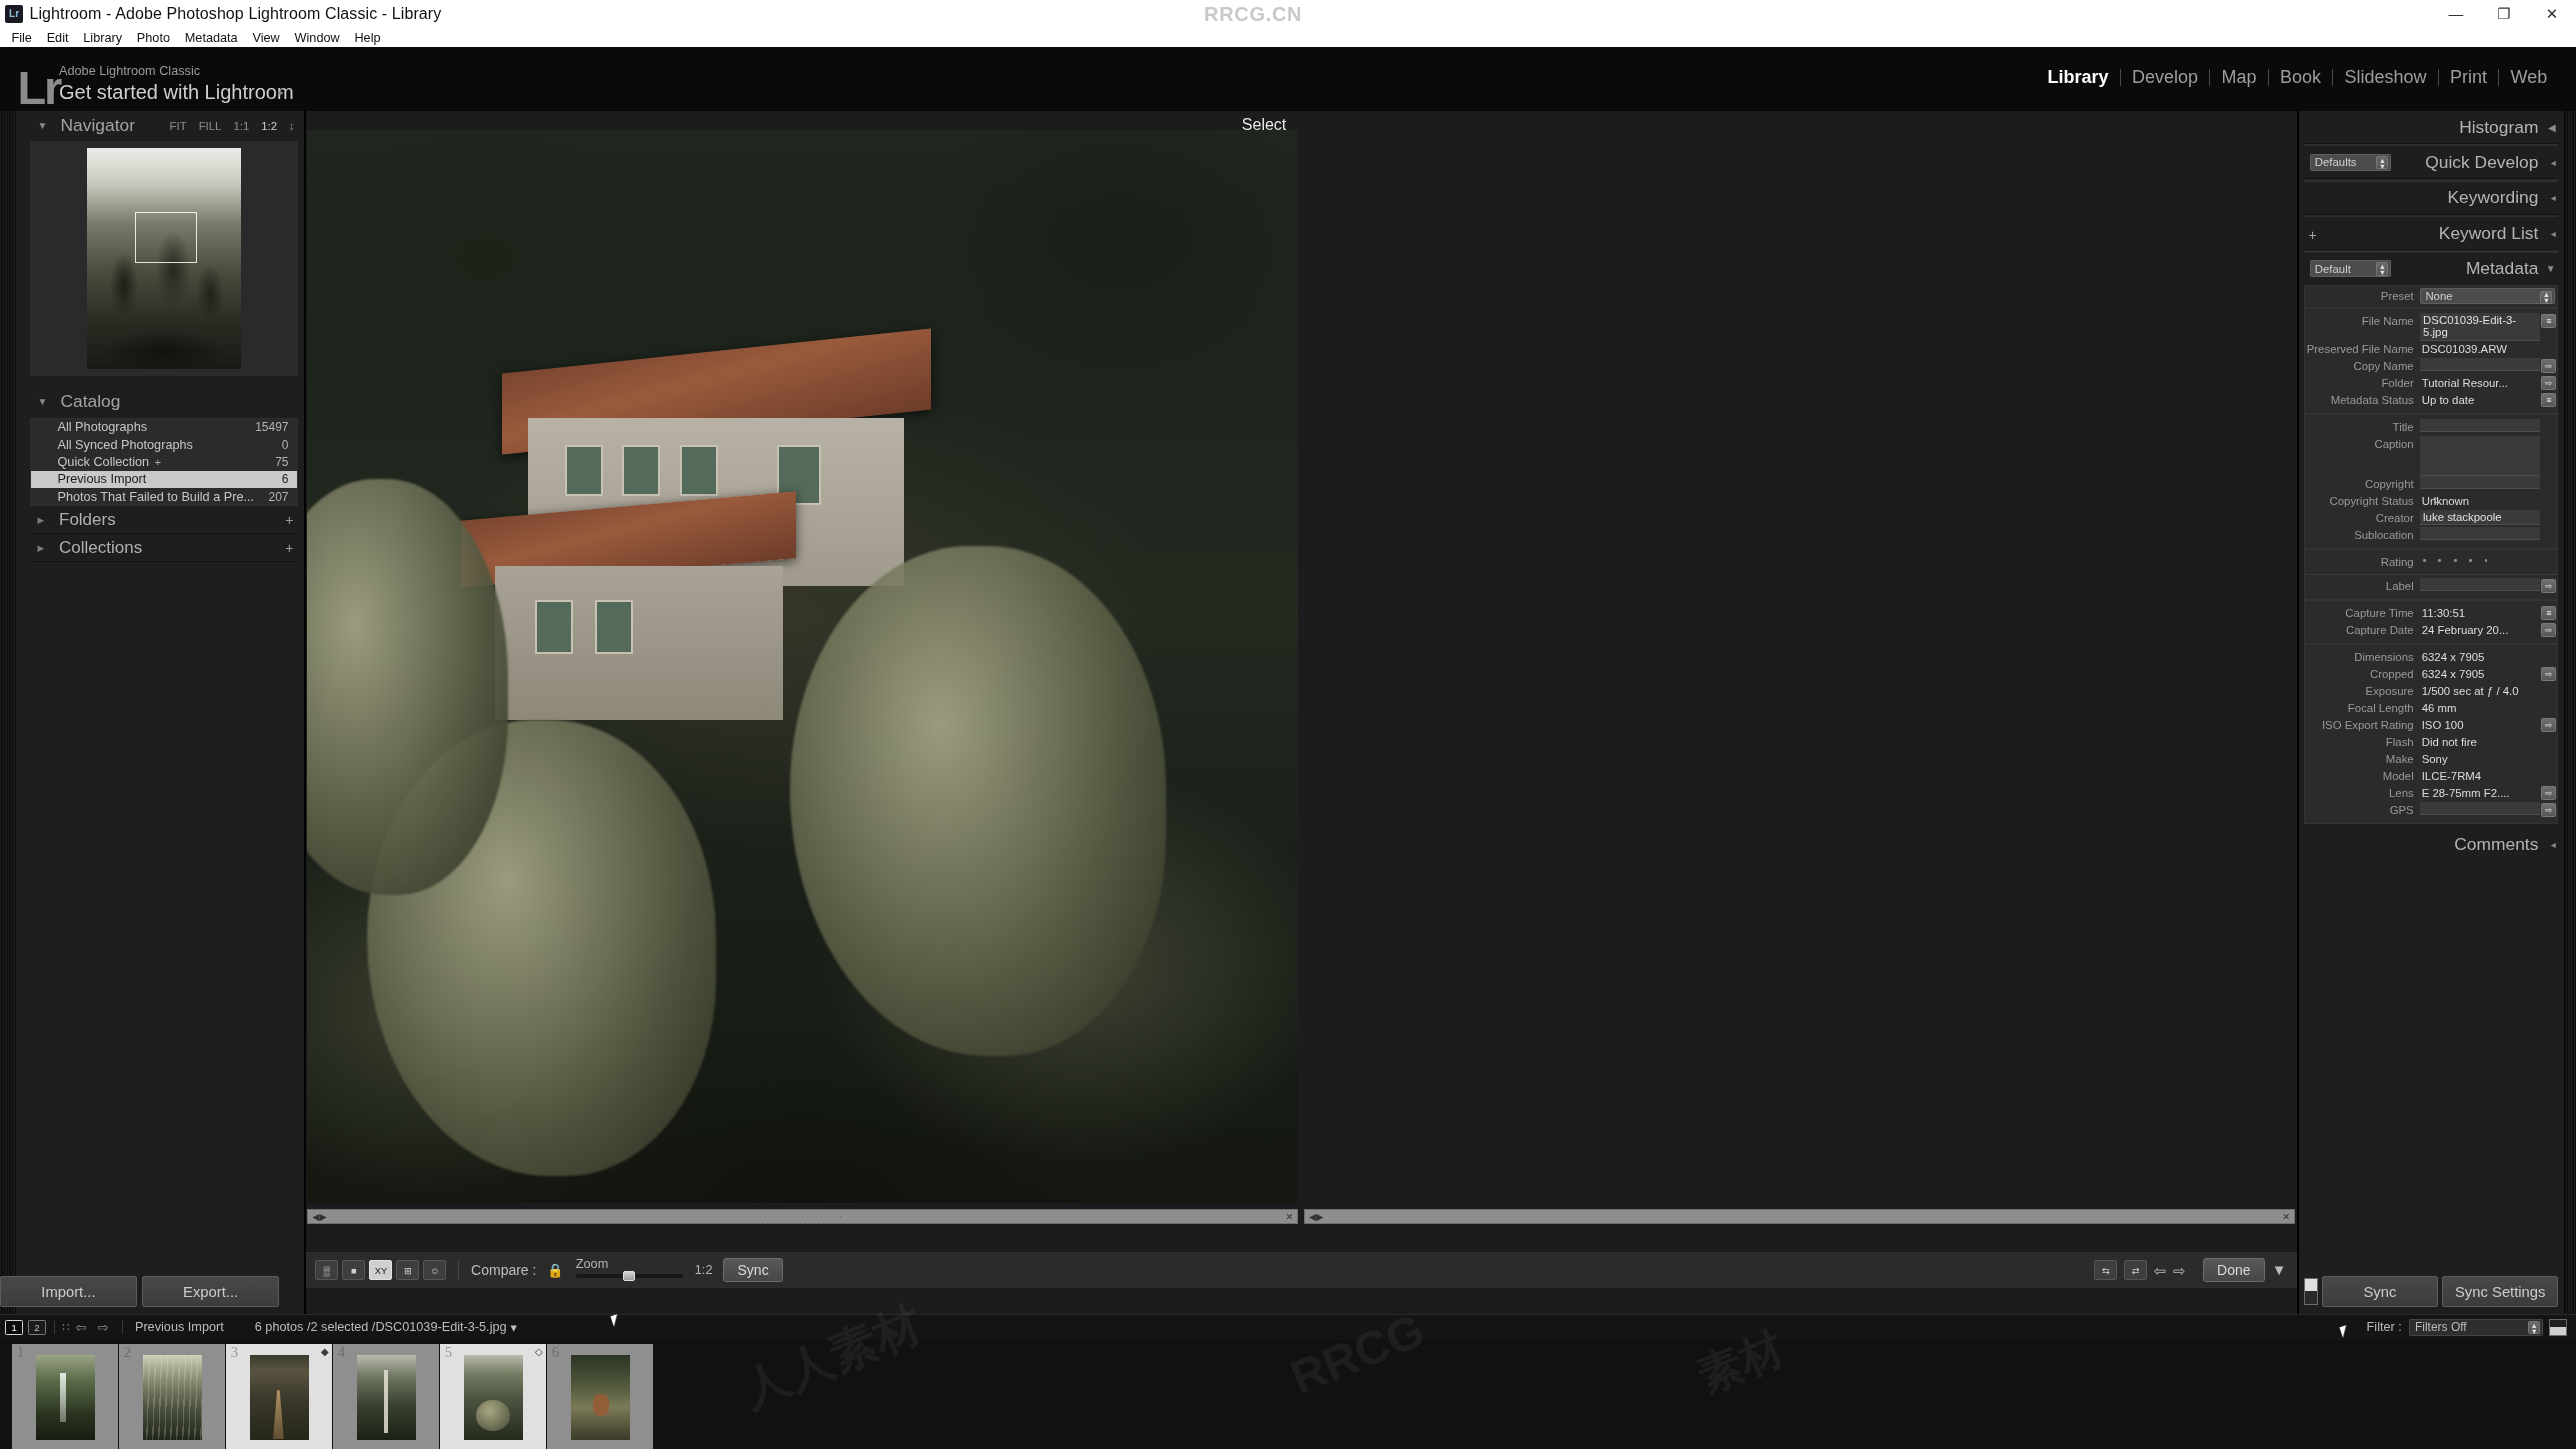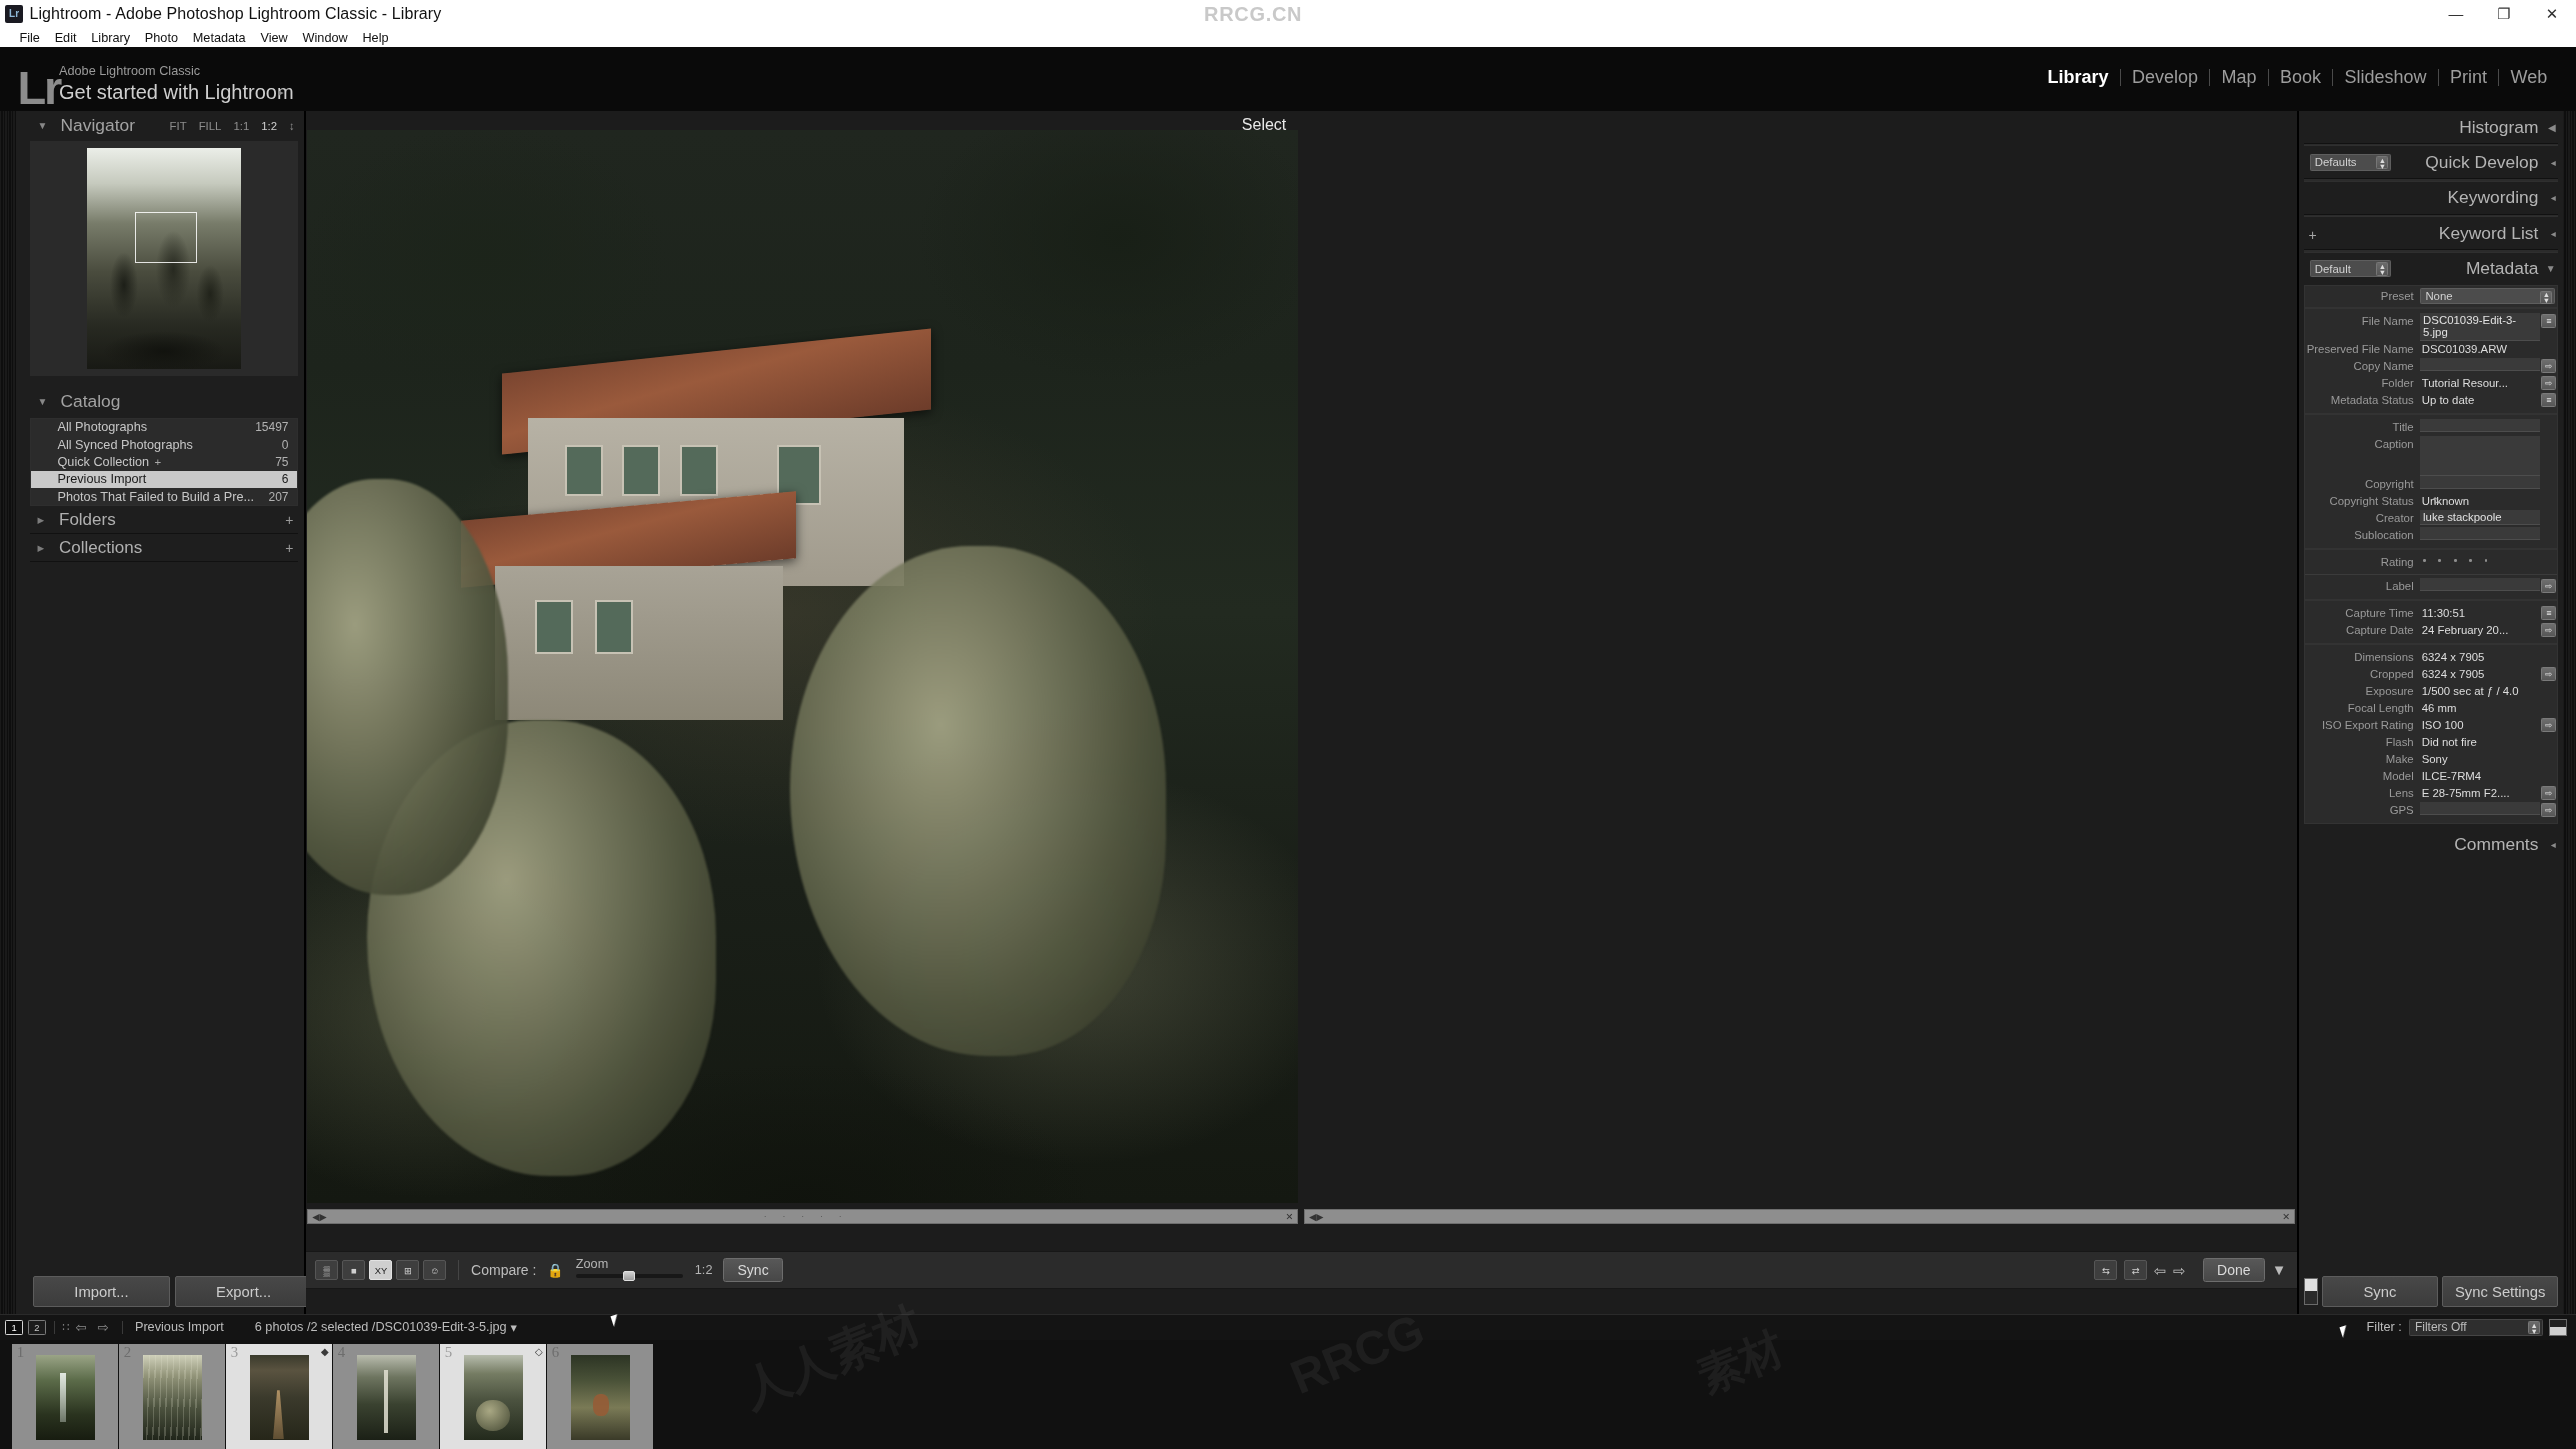--- a/index.html
+++ b/index.html
@@ -32,21 +32,21 @@
     display: flex; align-items: center;
   }
   .win-btn {
     width: 48px; height: 28px; display: flex; align-items: center; justify-content: center;
     color: #333; font-size: 14.8px; line-height: 1;
   }
 
   
   .menubar {
     position: absolute; top: 28px; left: 0; width: 2576px; height: 19px;
-    background: #ffffff; display: flex; align-items: center; padding-left: 12px;
+    background: #ffffff; display: flex; align-items: center; padding-left: 4px;
   }
   .menubar .mi { font-size: 12.7px; color: #111; padding: 0 7.4px; }
 
   
   .app {
     position: absolute; top: 47px; left: 0; width: 2576px; height: 1402px;
     background: #000;
   }
 
   
@@ -139,21 +139,21 @@
   .cat-row.sel .cnt { color: #1a1a1a; }
   .cat-plus { color: #aaa; margin-left: 5.4px; font-size: 11.4px; }
   .sec-head {
     height: 28px; display: flex; align-items: center; position: relative;
     border-bottom: 0.7px solid #111;
   }
   .sec-head .tri2 { position: absolute; left: 8px; font-size: 8.7px; color: #7c7c7c; }
   .sec-head .st { position: absolute; left: 29.5px; font-size: 17px; color: #b0b0b0; }
   .sec-head .splus { position: absolute; right: 4px; font-size: 14px; color: #9a9a9a; }
   .lp-buttons {
-    position: absolute; left: 33px; bottom: 6.7px; width: 279px;
+    position: absolute; left: 0; bottom: 6.7px; width: 279px;
     display: flex; gap: 5.4px; text-align: center;
   }
   .lp-btn {
     flex: 1; height: 31px; background: linear-gradient(180deg,#484848,#3c3c3c);
     border: 0.7px solid #5c5c5c; border-radius: 2px;
     display: flex; align-items: center; justify-content: center;
     color: #cccccc; font-size: 14.8px;
   }
 
   

